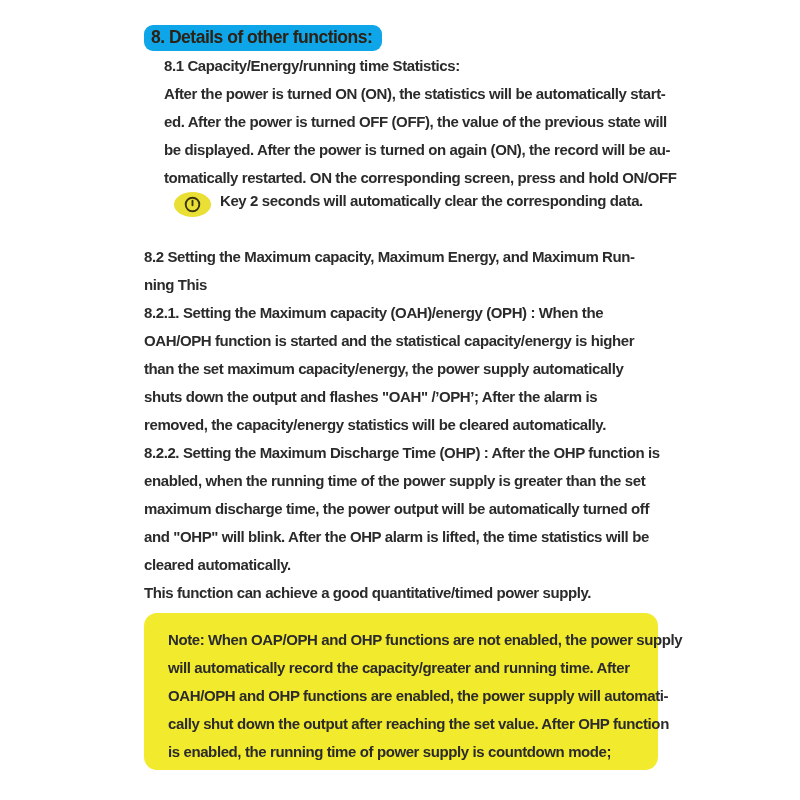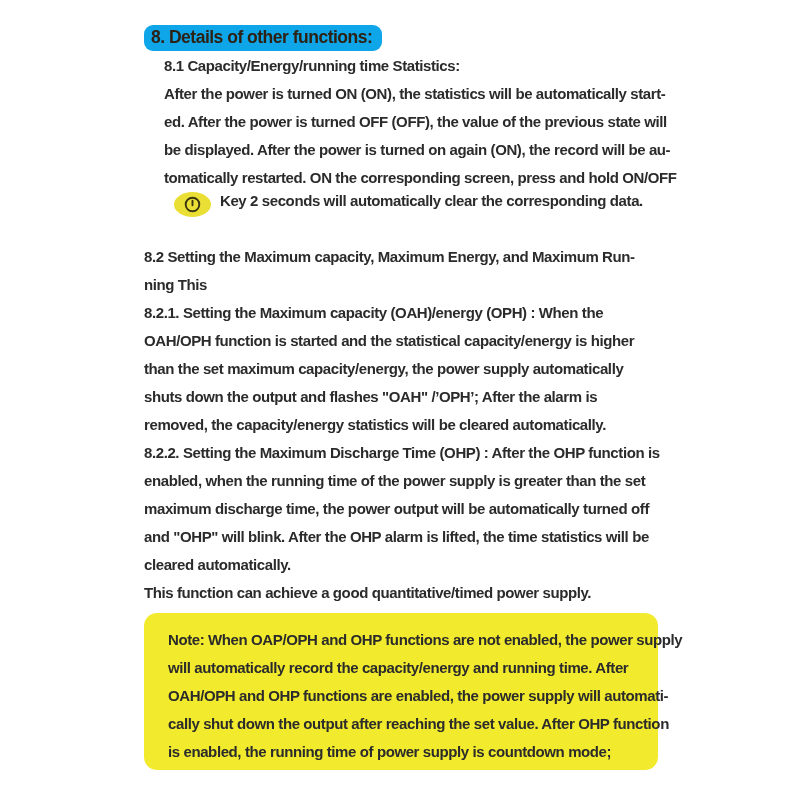--- a/index.html
+++ b/index.html
@@ -76,20 +76,20 @@
         <div class="line">maximum discharge time, the power output will be automatically turned off</div>
         <div class="line">and "OHP" will blink. After the OHP alarm is lifted, the time statistics will be</div>
         <div class="line">cleared automatically.</div>
         <div class="line">This function can achieve a good quantitative/timed power supply.</div>
       </div>
   </div>
 
   <div class="note-box" style="background-color: rgb(242, 234, 45); padding-left: 24px;">
     <div>
         <div class="line">Note: When OAP/OPH and OHP functions are not enabled, the power supply</div>
-        <div class="line">will automatically record the capacity/energy and running time. After</div>
+        <div class="line">will automatically record the capacity/greater and running time. After</div>
         <div class="line">OAH/OPH and OHP functions are enabled, the power supply will automati-</div>
         <div class="line">cally shut down the output after reaching the set value. After OHP function</div>
         <div class="line">is enabled, the running time of power supply is countdown mode;</div>
       </div>
   </div>
 
 </div>
 
 </body></html>

